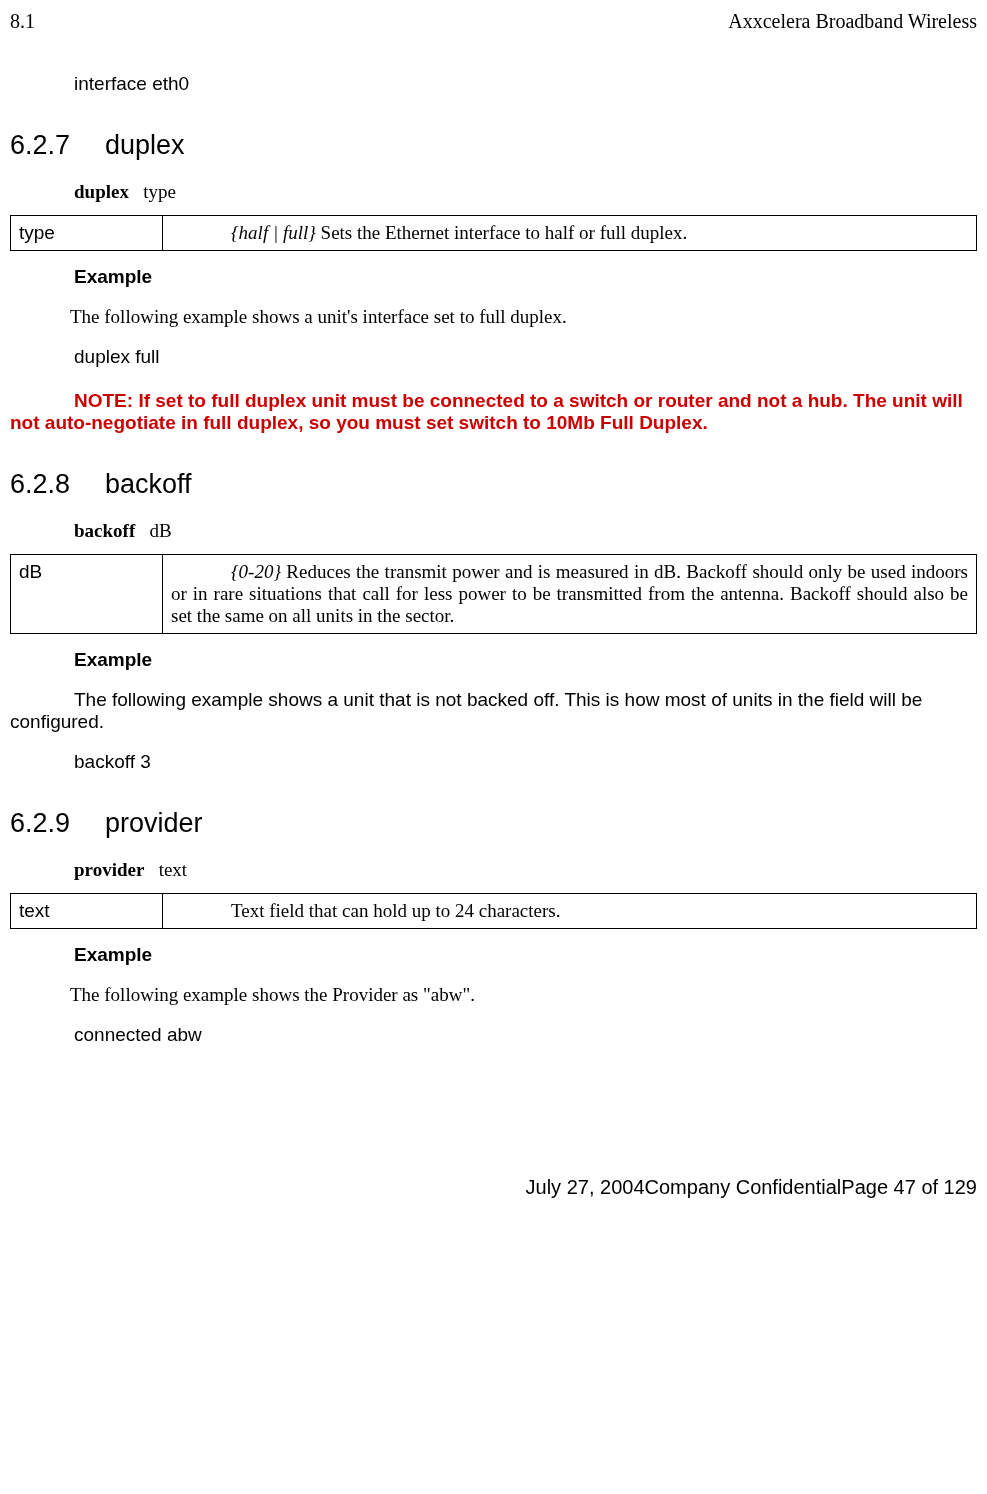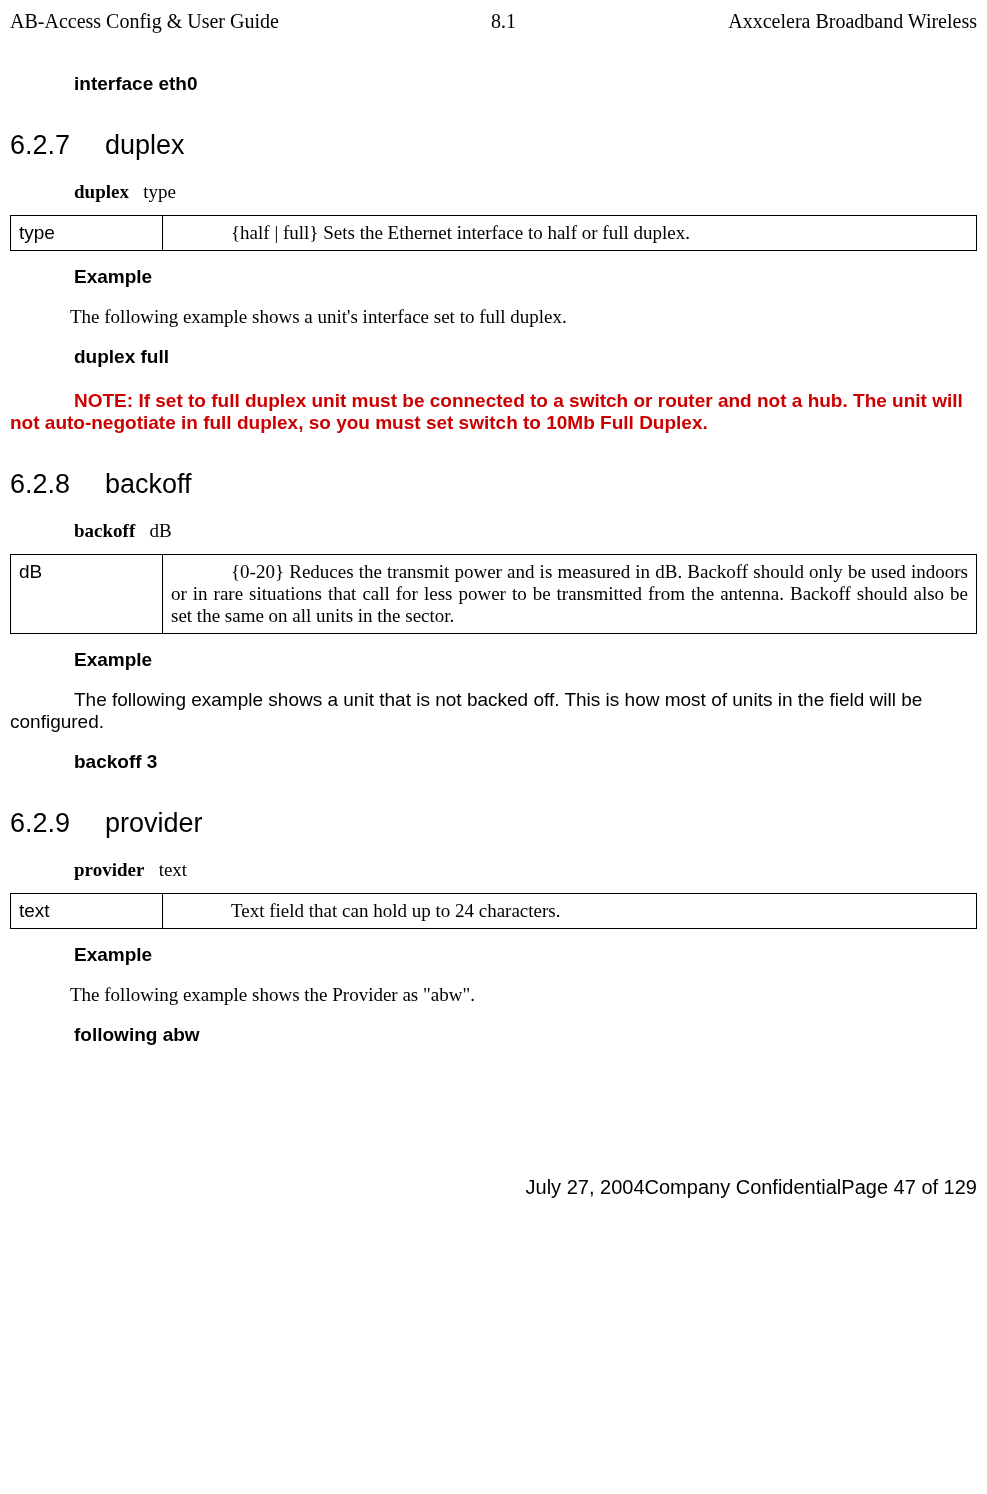--- a/index.html
+++ b/index.html
@@ -57,20 +57,21 @@
     }
     table.param-table td.param-desc {
       font-family: "Times New Roman", Times, serif;
       text-align: justify;
       padding-left: 8px;
     }
     .param-desc-inner {
       text-indent: 60px;
     }
     .italic {
+      font-style: italic;
     }
     .example-heading {
       font-family: Arial, Helvetica, sans-serif;
       font-weight: bold;
       margin-left: 64px;
       margin-top: 15px;
       margin-bottom: 18px;
     }
     .body-text {
       font-family: "Times New Roman", Times, serif;
@@ -79,21 +80,21 @@
       margin-bottom: 18px;
     }
     .body-text-flush {
       font-family: Liberation Sans, sans-serif;
       margin-top: 0;
       margin-bottom: 18px;
       text-indent: 64px;
     }
     .command-example {
       font-family: Arial, Helvetica, sans-serif;
-      font-weight: bold;
+      font-weight: normal;
       margin-left: 64px;
       margin-bottom: 10px;
       margin-top: 0;
     }
     .note-warning {
       font-family: Liberation Sans, sans-serif;
       font-weight: bold;
       color: #cc0000;
       text-indent: 64px;
       margin-top: 22px;
@@ -107,21 +108,20 @@
       margin-top: 130px;
     }
     .spacer-top {
       margin-top: 8px;
     }
   </style>
 </head>
 <body>
 
 <div class="header-row">
-  <span>AB-Access Config &amp; User Guide</span>
   <span>8.1</span>
   <span>Axxcelera Broadband Wireless</span>
 </div>
 
 <div class="command-example spacer-top">interface  eth0</div>
 
 <div class="section-heading">
   <span class="section-num">6.2.7</span><span>duplex</span>
 </div>
 
@@ -183,19 +183,19 @@
     <td class="param-name">text</td>
     <td class="param-desc">
       <div class="param-desc-inner"><span>Text field that can hold up to 24 characters.</span></div>
     </td>
   </tr>
 </tbody>
   </table>
 
 <div class="example-heading">Example</div>
 <div class="body-text">The following example shows the Provider as "abw".</div>
-<div class="command-example">following   abw</div>
+<div class="command-example">connected   abw</div>
 
 <div class="footer-row">
   <span>July 27, 2004</span>
   <span>Company Confidential</span>
   <span>Page 47 of 129</span>
 </div>
 
 </body></html>

